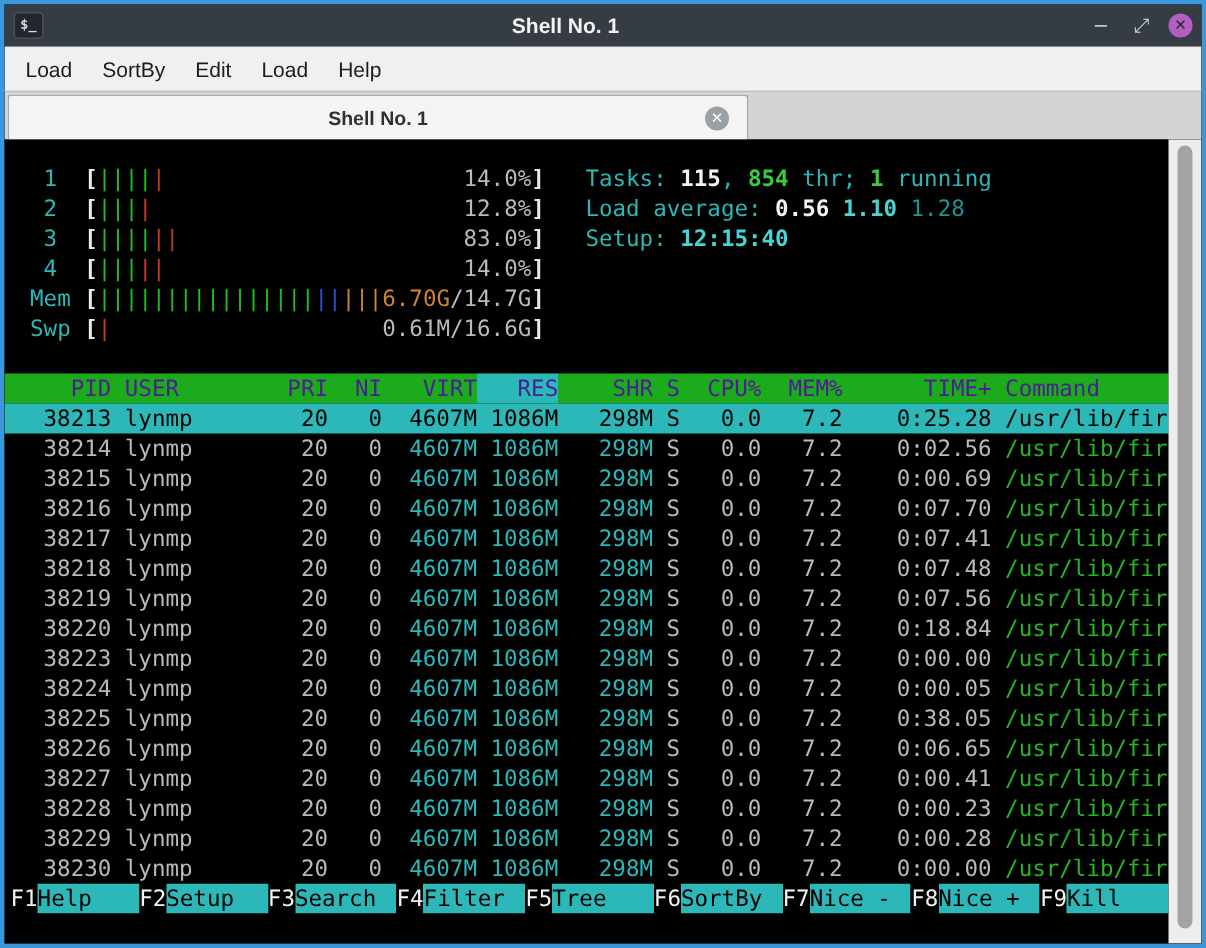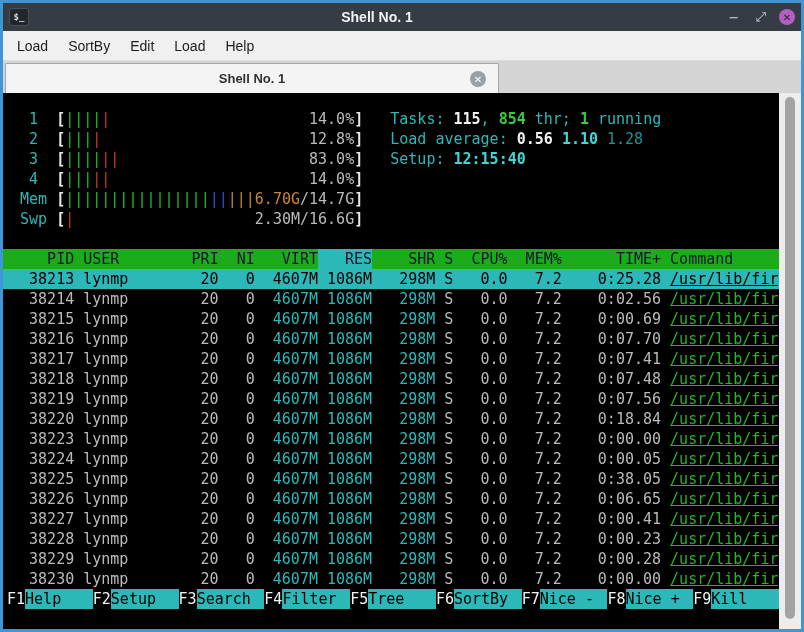--- a/index.html
+++ b/index.html
@@ -36,31 +36,31 @@
   .tline{height:20px;line-height:20px;padding-left:8px;white-space:pre;overflow:hidden;
     width:calc(100% - 22px);box-sizing:border-box;}
   .meter{display:inline-block;width:42ch;}
   .minner{display:inline-block;width:32ch;position:relative;vertical-align:top;}
   .mval{position:absolute;right:0;top:0;}
   .bracket{color:#e9e9e9;font-weight:bold;}
   .c-cyan{color:var(--cyan);}
   .c-cyanb{color:var(--cyan-bright);font-weight:bold;}
   .c-cyand{color:var(--cyan-dim);}
   .c-whiteb{color:var(--white);font-weight:bold;}
-  .c-green{color:var(--green);text-decoration:underline;}
+  .c-green{color:var(--green);}
   .c-greenb{color:var(--green-bright);font-weight:bold;}
   .c-gray{color:var(--gray);}
   .c-orange{color:var(--orange);}
   .b-green{color:var(--bar-green);}
   .b-red{color:var(--bar-red);}
   .b-blue{color:var(--bar-blue);}
   .b-orange{color:var(--orange);}
   .cell{display:inline-block;white-space:pre;overflow:hidden;vertical-align:top;}
   .thead{background:var(--header-bg);}
-  .thead .cell{color:#0f172a;}
+  .thead .cell{color:#4c1d95;}
   .thead .cell.sorted{background:var(--cyan);}
   .trow.selected{background:var(--cyan);}
   .trow.selected .cell{color:#000;}
   
   .fbar{display:flex;padding-left:4px;}
   .fitem{flex:1 1 0;display:flex;min-width:0;}
   .fkey{color:var(--white);background:#000;flex:0 0 auto;}
   .flabel{flex:1;background:var(--cyan);color:#000;overflow:hidden;white-space:pre;}
   
   .scrollbar{position:absolute;top:0;right:0;bottom:0;width:22px;background:var(--scroll-track);}
@@ -96,21 +96,21 @@
     </div>
   </div>
 
   <div class="terminal">
     <div id="htop">
         <div class="tline"><span class="meter"><span class="c-cyan">  1  </span><span class="bracket">[</span><span class="minner"><span class="b-green">||||</span><span class="b-red">|</span><span class="mval"><span class="c-gray">14.0%</span></span></span><span class="bracket">]</span></span><span><span class="c-cyan">Tasks: </span><span class="c-whiteb">115</span><span class="c-cyan">, </span><span class="c-greenb">854</span><span class="c-cyan"> thr; </span><span class="c-greenb">1</span><span class="c-cyan"> running</span></span></div>
         <div class="tline"><span class="meter"><span class="c-cyan">  2  </span><span class="bracket">[</span><span class="minner"><span class="b-green">|||</span><span class="b-red">|</span><span class="mval"><span class="c-gray">12.8%</span></span></span><span class="bracket">]</span></span><span><span class="c-cyan">Load average: </span><span class="c-whiteb">0.56 </span><span class="c-cyanb">1.10 </span><span class="c-cyand">1.28</span></span></div>
         <div class="tline"><span class="meter"><span class="c-cyan">  3  </span><span class="bracket">[</span><span class="minner"><span class="b-green">||||</span><span class="b-red">||</span><span class="mval"><span class="c-gray">83.0%</span></span></span><span class="bracket">]</span></span><span><span class="c-cyan">Setup: </span><span class="c-cyanb">12:15:40</span></span></div>
         <div class="tline"><span class="meter"><span class="c-cyan">  4  </span><span class="bracket">[</span><span class="minner"><span class="b-green">|||</span><span class="b-red">||</span><span class="mval"><span class="c-gray">14.0%</span></span></span><span class="bracket">]</span></span></div>
         <div class="tline"><span class="meter"><span class="c-cyan"> Mem </span><span class="bracket">[</span><span class="minner"><span class="b-green">||||||||||||||||</span><span class="b-blue">||</span><span class="b-orange">|||</span><span class="mval"><span class="c-orange">6.70G</span><span class="c-gray">/14.7G</span></span></span><span class="bracket">]</span></span></div>
-        <div class="tline"><span class="meter"><span class="c-cyan"> Swp </span><span class="bracket">[</span><span class="minner"><span class="b-red">|</span><span class="mval"><span class="c-gray">2.30M/16.6G</span></span></span><span class="bracket">]</span></span></div>
+        <div class="tline"><span class="meter"><span class="c-cyan"> Swp </span><span class="bracket">[</span><span class="minner"><span class="b-red">|</span><span class="mval"><span class="c-gray">0.61M/16.6G</span></span></span><span class="bracket">]</span></span></div>
         <div class="tline"></div>
         <div class="tline thead"><span class="cell" style="width: 7ch; text-align: right;">PID</span><span class="cell" style="width: 12ch; text-align: left; padding-left: 1ch;">USER</span><span class="cell" style="width: 3ch; text-align: right;">PRI</span><span class="cell" style="width: 4ch; text-align: right;">NI</span><span class="cell" style="width: 7ch; text-align: right;">VIRT</span><span class="cell sorted" style="width: 6ch; text-align: right;">RES</span><span class="cell" style="width: 7ch; text-align: right;">SHR</span><span class="cell" style="width: 2ch; text-align: right;">S</span><span class="cell" style="width: 6ch; text-align: right;">CPU%</span><span class="cell" style="width: 6ch; text-align: right;">MEM%</span><span class="cell" style="width: 11ch; text-align: right;">TIME+</span><span class="cell" style="text-align: left; padding-left: 1ch;">Command</span></div>
         <div class="tline trow selected"><span class="cell c-gray" style="width: 7ch; text-align: right;">38213</span><span class="cell c-gray" style="width: 12ch; text-align: left; padding-left: 1ch;">lynmp</span><span class="cell c-gray" style="width: 3ch; text-align: right;">20</span><span class="cell c-gray" style="width: 4ch; text-align: right;">0</span><span class="cell c-cyan" style="width: 7ch; text-align: right;">4607M</span><span class="cell c-cyan" style="width: 6ch; text-align: right;">1086M</span><span class="cell c-cyan" style="width: 7ch; text-align: right;">298M</span><span class="cell c-gray" style="width: 2ch; text-align: right;">S</span><span class="cell c-gray" style="width: 6ch; text-align: right;">0.0</span><span class="cell c-gray" style="width: 6ch; text-align: right;">7.2</span><span class="cell c-gray" style="width: 11ch; text-align: right;">0:25.28</span><span class="cell c-green" style="text-align: left; padding-left: 1ch;">/usr/lib/fir</span></div>
         <div class="tline trow"><span class="cell c-gray" style="width: 7ch; text-align: right;">38214</span><span class="cell c-gray" style="width: 12ch; text-align: left; padding-left: 1ch;">lynmp</span><span class="cell c-gray" style="width: 3ch; text-align: right;">20</span><span class="cell c-gray" style="width: 4ch; text-align: right;">0</span><span class="cell c-cyan" style="width: 7ch; text-align: right;">4607M</span><span class="cell c-cyan" style="width: 6ch; text-align: right;">1086M</span><span class="cell c-cyan" style="width: 7ch; text-align: right;">298M</span><span class="cell c-gray" style="width: 2ch; text-align: right;">S</span><span class="cell c-gray" style="width: 6ch; text-align: right;">0.0</span><span class="cell c-gray" style="width: 6ch; text-align: right;">7.2</span><span class="cell c-gray" style="width: 11ch; text-align: right;">0:02.56</span><span class="cell c-green" style="text-align: left; padding-left: 1ch;">/usr/lib/fir</span></div>
         <div class="tline trow"><span class="cell c-gray" style="width: 7ch; text-align: right;">38215</span><span class="cell c-gray" style="width: 12ch; text-align: left; padding-left: 1ch;">lynmp</span><span class="cell c-gray" style="width: 3ch; text-align: right;">20</span><span class="cell c-gray" style="width: 4ch; text-align: right;">0</span><span class="cell c-cyan" style="width: 7ch; text-align: right;">4607M</span><span class="cell c-cyan" style="width: 6ch; text-align: right;">1086M</span><span class="cell c-cyan" style="width: 7ch; text-align: right;">298M</span><span class="cell c-gray" style="width: 2ch; text-align: right;">S</span><span class="cell c-gray" style="width: 6ch; text-align: right;">0.0</span><span class="cell c-gray" style="width: 6ch; text-align: right;">7.2</span><span class="cell c-gray" style="width: 11ch; text-align: right;">0:00.69</span><span class="cell c-green" style="text-align: left; padding-left: 1ch;">/usr/lib/fir</span></div>
         <div class="tline trow"><span class="cell c-gray" style="width: 7ch; text-align: right;">38216</span><span class="cell c-gray" style="width: 12ch; text-align: left; padding-left: 1ch;">lynmp</span><span class="cell c-gray" style="width: 3ch; text-align: right;">20</span><span class="cell c-gray" style="width: 4ch; text-align: right;">0</span><span class="cell c-cyan" style="width: 7ch; text-align: right;">4607M</span><span class="cell c-cyan" style="width: 6ch; text-align: right;">1086M</span><span class="cell c-cyan" style="width: 7ch; text-align: right;">298M</span><span class="cell c-gray" style="width: 2ch; text-align: right;">S</span><span class="cell c-gray" style="width: 6ch; text-align: right;">0.0</span><span class="cell c-gray" style="width: 6ch; text-align: right;">7.2</span><span class="cell c-gray" style="width: 11ch; text-align: right;">0:07.70</span><span class="cell c-green" style="text-align: left; padding-left: 1ch;">/usr/lib/fir</span></div>
         <div class="tline trow"><span class="cell c-gray" style="width: 7ch; text-align: right;">38217</span><span class="cell c-gray" style="width: 12ch; text-align: left; padding-left: 1ch;">lynmp</span><span class="cell c-gray" style="width: 3ch; text-align: right;">20</span><span class="cell c-gray" style="width: 4ch; text-align: right;">0</span><span class="cell c-cyan" style="width: 7ch; text-align: right;">4607M</span><span class="cell c-cyan" style="width: 6ch; text-align: right;">1086M</span><span class="cell c-cyan" style="width: 7ch; text-align: right;">298M</span><span class="cell c-gray" style="width: 2ch; text-align: right;">S</span><span class="cell c-gray" style="width: 6ch; text-align: right;">0.0</span><span class="cell c-gray" style="width: 6ch; text-align: right;">7.2</span><span class="cell c-gray" style="width: 11ch; text-align: right;">0:07.41</span><span class="cell c-green" style="text-align: left; padding-left: 1ch;">/usr/lib/fir</span></div>
         <div class="tline trow"><span class="cell c-gray" style="width: 7ch; text-align: right;">38218</span><span class="cell c-gray" style="width: 12ch; text-align: left; padding-left: 1ch;">lynmp</span><span class="cell c-gray" style="width: 3ch; text-align: right;">20</span><span class="cell c-gray" style="width: 4ch; text-align: right;">0</span><span class="cell c-cyan" style="width: 7ch; text-align: right;">4607M</span><span class="cell c-cyan" style="width: 6ch; text-align: right;">1086M</span><span class="cell c-cyan" style="width: 7ch; text-align: right;">298M</span><span class="cell c-gray" style="width: 2ch; text-align: right;">S</span><span class="cell c-gray" style="width: 6ch; text-align: right;">0.0</span><span class="cell c-gray" style="width: 6ch; text-align: right;">7.2</span><span class="cell c-gray" style="width: 11ch; text-align: right;">0:07.48</span><span class="cell c-green" style="text-align: left; padding-left: 1ch;">/usr/lib/fir</span></div>
         <div class="tline trow"><span class="cell c-gray" style="width: 7ch; text-align: right;">38219</span><span class="cell c-gray" style="width: 12ch; text-align: left; padding-left: 1ch;">lynmp</span><span class="cell c-gray" style="width: 3ch; text-align: right;">20</span><span class="cell c-gray" style="width: 4ch; text-align: right;">0</span><span class="cell c-cyan" style="width: 7ch; text-align: right;">4607M</span><span class="cell c-cyan" style="width: 6ch; text-align: right;">1086M</span><span class="cell c-cyan" style="width: 7ch; text-align: right;">298M</span><span class="cell c-gray" style="width: 2ch; text-align: right;">S</span><span class="cell c-gray" style="width: 6ch; text-align: right;">0.0</span><span class="cell c-gray" style="width: 6ch; text-align: right;">7.2</span><span class="cell c-gray" style="width: 11ch; text-align: right;">0:07.56</span><span class="cell c-green" style="text-align: left; padding-left: 1ch;">/usr/lib/fir</span></div>
         <div class="tline trow"><span class="cell c-gray" style="width: 7ch; text-align: right;">38220</span><span class="cell c-gray" style="width: 12ch; text-align: left; padding-left: 1ch;">lynmp</span><span class="cell c-gray" style="width: 3ch; text-align: right;">20</span><span class="cell c-gray" style="width: 4ch; text-align: right;">0</span><span class="cell c-cyan" style="width: 7ch; text-align: right;">4607M</span><span class="cell c-cyan" style="width: 6ch; text-align: right;">1086M</span><span class="cell c-cyan" style="width: 7ch; text-align: right;">298M</span><span class="cell c-gray" style="width: 2ch; text-align: right;">S</span><span class="cell c-gray" style="width: 6ch; text-align: right;">0.0</span><span class="cell c-gray" style="width: 6ch; text-align: right;">7.2</span><span class="cell c-gray" style="width: 11ch; text-align: right;">0:18.84</span><span class="cell c-green" style="text-align: left; padding-left: 1ch;">/usr/lib/fir</span></div>

